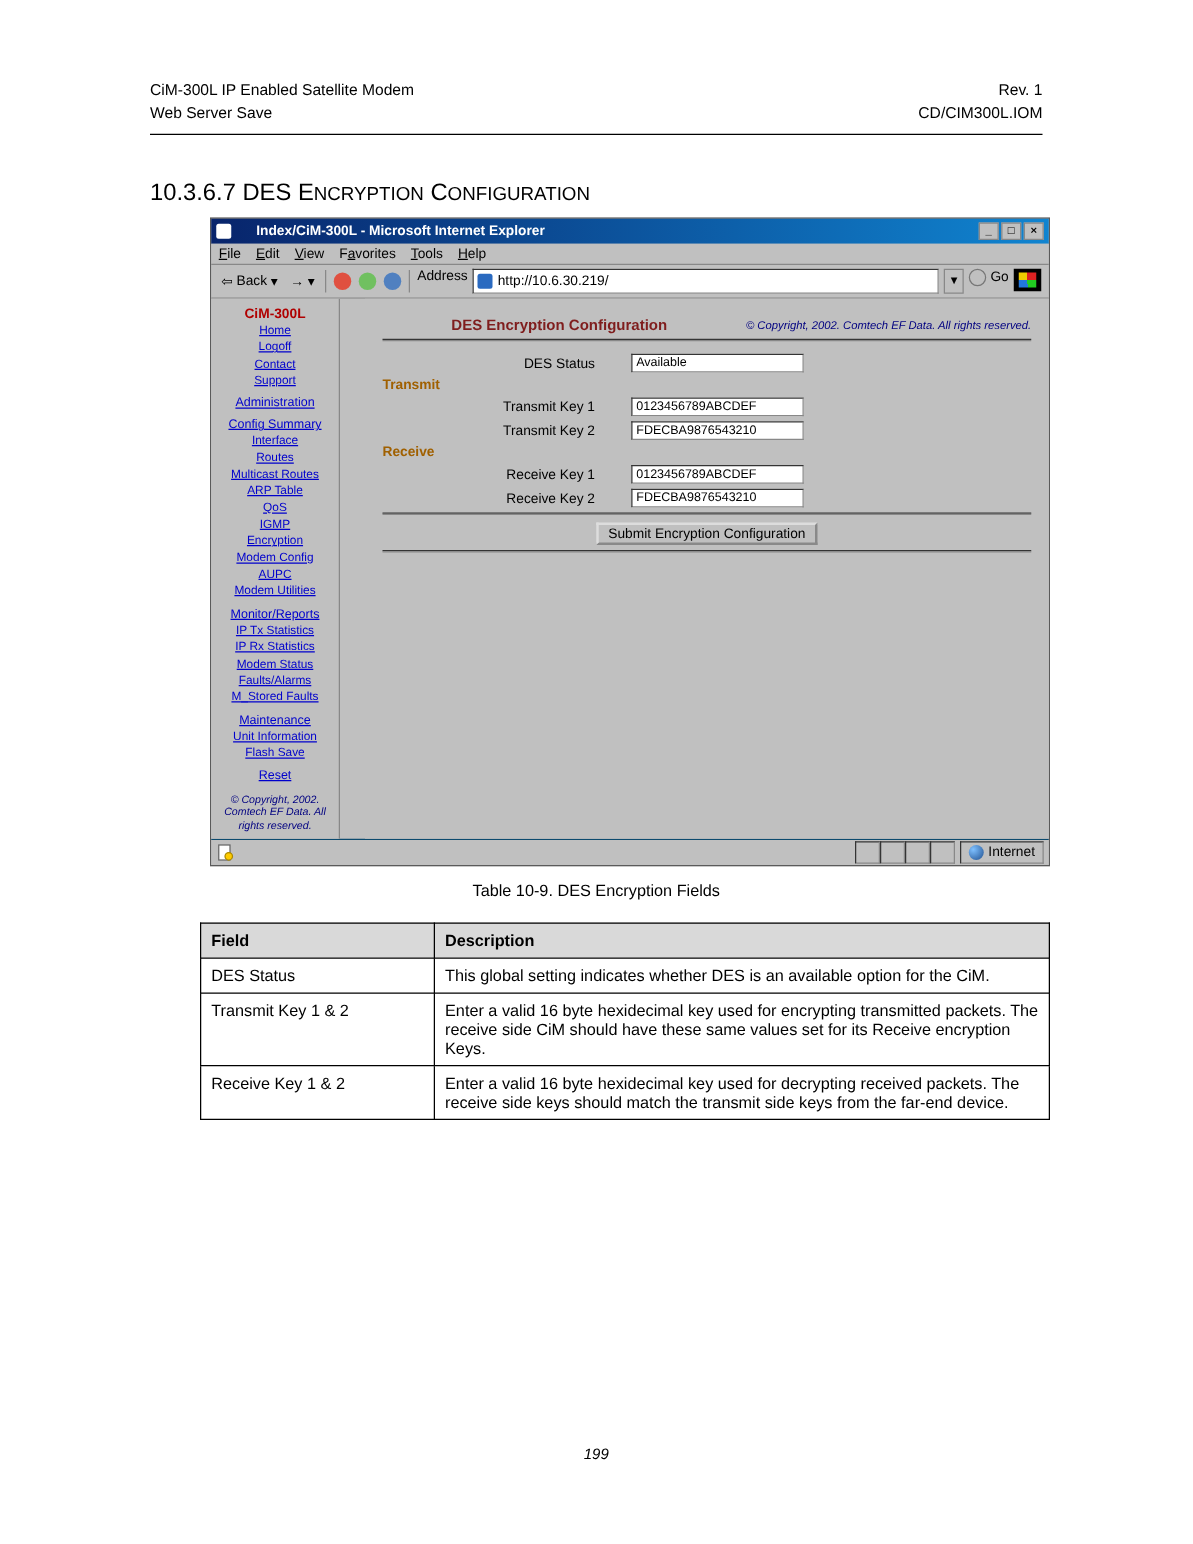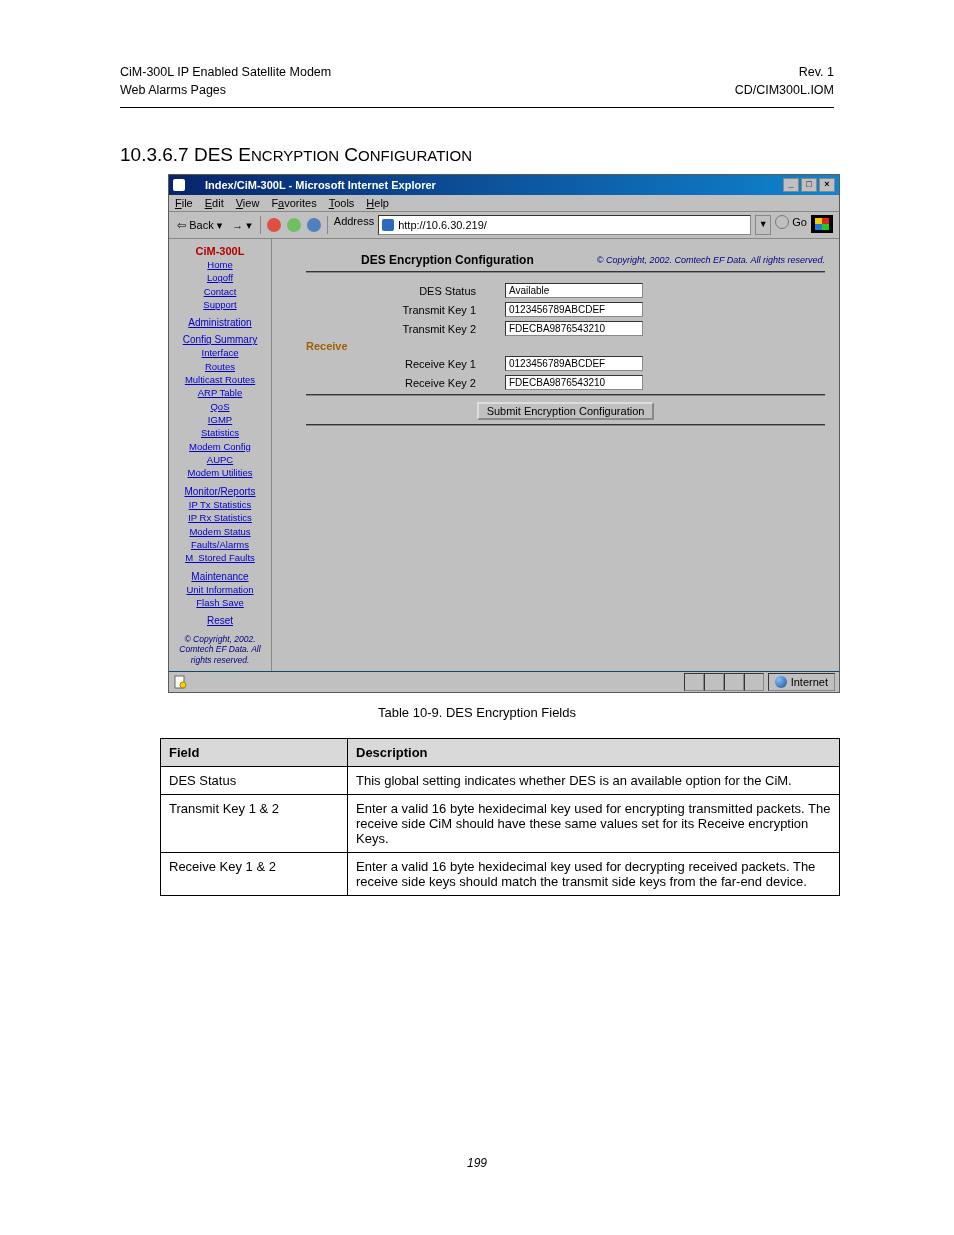--- a/index.html
+++ b/index.html
@@ -209,21 +209,21 @@
     padding: 8px 14px;
     background:#c0c0c0;
   }
   .pane-head-row {
     display:flex;
     justify-content:space-between;
     align-items:center;
     margin: 6px 0 4px 0;
   }
   .pane-title {
-    color:#000000;
+    color:#7f1d1d;
     font-weight:bold;
     font-size:12px;
     text-align:center;
     flex:1;
   }
   .pane-copy {
     color:#000080;
     font-style:italic;
     font-size:9px;
     white-space:nowrap;
@@ -354,21 +354,21 @@
   }
 </style>
 </head>
 <body>
 
 <div class="page">
 
   <div class="header-row">
     <div>
       <div>CiM-300L IP Enabled Satellite Modem</div>
-      <div>Web Alarms Pages</div>
+      <div>Web Server Save</div>
     </div>
     <div style="text-align:right;">
       <div>Rev. 1</div>
       <div>CD/CIM300L.IOM</div>
     </div>
   </div>
   <hr class="hr">
 
   <h2 class="section-heading">
     <span class="num">10.3.6.7</span>
@@ -434,21 +434,21 @@
 
         <a class="nav-head">Administration</a>
 
         <a class="nav-head">Config Summary</a>
         <a class="nav-link">Interface</a>
         <a class="nav-link">Routes</a>
         <a class="nav-link">Multicast Routes</a>
         <a class="nav-link">ARP Table</a>
         <a class="nav-link">QoS</a>
         <a class="nav-link">IGMP</a>
-        <a class="nav-link">Statistics</a>
+        <a class="nav-link">Encryption</a>
         <a class="nav-link">Modem Config</a>
         <a class="nav-link">AUPC</a>
         <a class="nav-link">Modem Utilities</a>
 
         <a class="nav-head">Monitor/Reports</a>
         <a class="nav-link">IP Tx Statistics</a>
         <a class="nav-link">IP Rx Statistics</a>
         <a class="nav-link">Modem Status</a>
         <a class="nav-link">Faults/Alarms</a>
         <a class="nav-link">M_Stored Faults</a>
@@ -468,20 +468,21 @@
           <div class="pane-copy">© Copyright, 2002. Comtech EF Data. All rights reserved.</div>
         </div>
         <hr class="pane-hr">
 
         <div class="form-grid">
           <div class="form-row">
             <label>DES Status</label>
             <input type="text" value="Available" style="">
           </div>
 
+          <div class="section-label">Transmit</div>
           <div class="form-row">
             <label>Transmit Key 1</label>
             <input type="text" value="0123456789ABCDEF" style="">
           </div>
           <div class="form-row">
             <label>Transmit Key 2</label>
             <input type="text" value="FDECBA9876543210" style="">
           </div>
 
           <div class="section-label">Receive</div>

